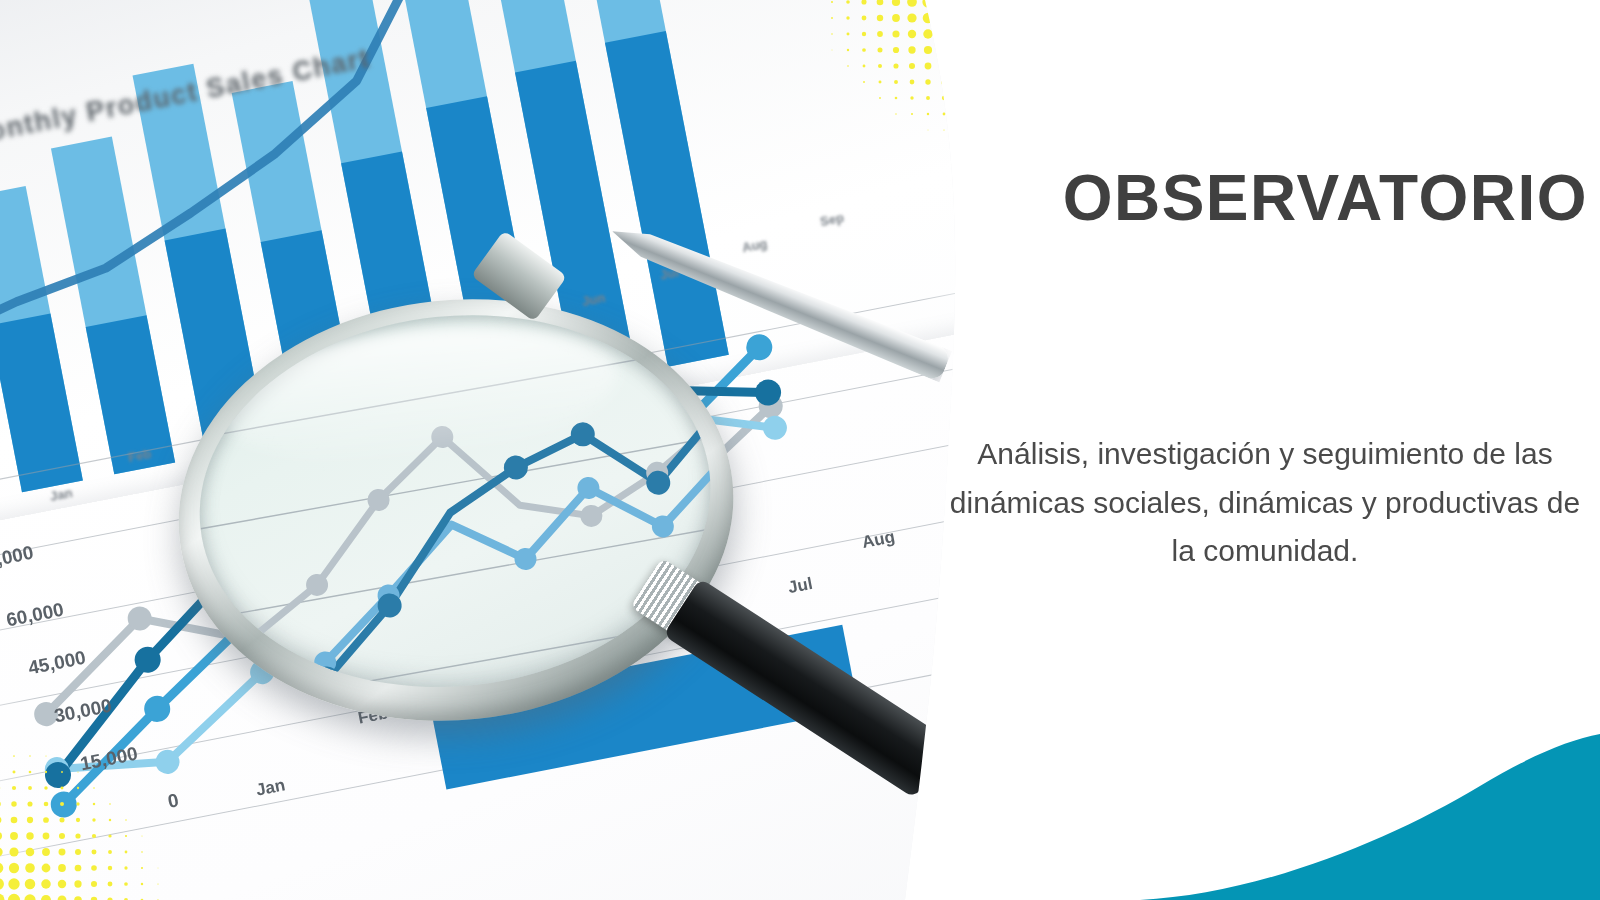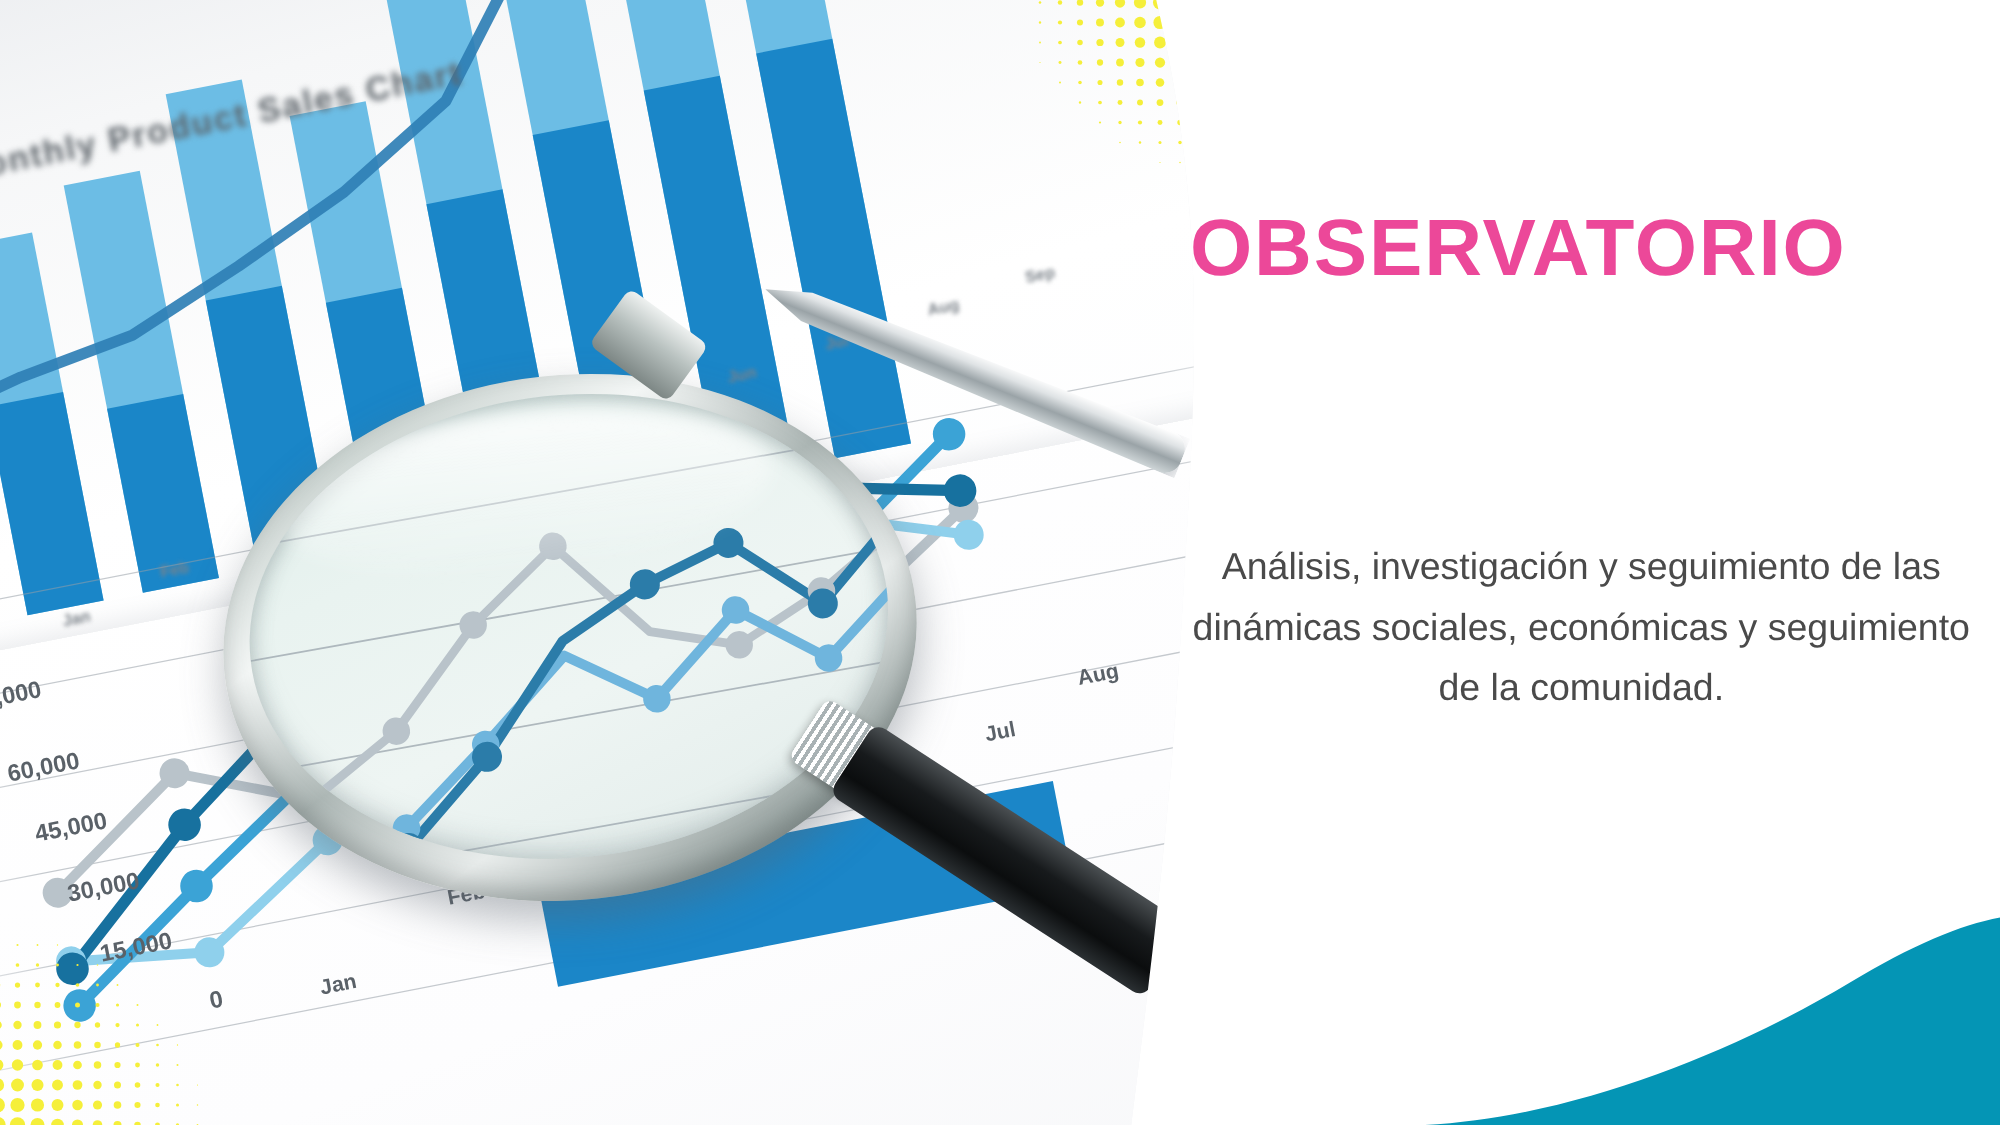--- a/index.html
+++ b/index.html
@@ -197,25 +197,25 @@
   
   .content {
     position: absolute;
     left: 940px; top: 0;
     width: 660px; height: 900px;
   }
   .title {
     position: absolute;
     left: 12px; top: 166px;
     width: 636px;
-    text-align: left;
+    text-align: right;
     font-size: 64px;
     font-weight: 800;
     letter-spacing: 1.5px;
-    color: #ec4899;
+    color: #404040;
     line-height: 1;
   }
   .subtitle {
     position: absolute;
     left: 0px; top: 430px;
     width: 650px;
     text-align: center;
     font-size: 30px;
     font-weight: 400;
     color: #4a4a4a;
@@ -570,21 +570,21 @@
             <circle cx="168.0" cy="200.0" r="0.71"></circle>
             <circle cx="168.0" cy="216.0" r="0.76"></circle>
           </g>
       </svg>
 
     </div>
   </div>
 
   <div class="content">
     <div class="title">OBSERVATORIO</div>
-    <div class="subtitle">Análisis, investigación y seguimiento de las dinámicas sociales, económicas y seguimiento de la comunidad.</div>
+    <div class="subtitle">Análisis, investigación y seguimiento de las dinámicas sociales, dinámicas y productivas de la comunidad.</div>
   </div>
 
   <div class="wave">
     <svg width="460" height="200" viewBox="0 0 460 200" preserveAspectRatio="none">
       <path d="M0,200 C120,194 250,140 340,86 C390,56 428,40 460,34 L460,200 Z" fill="#0495b5"></path>
     </svg>
   </div>
 
 </div>
 

